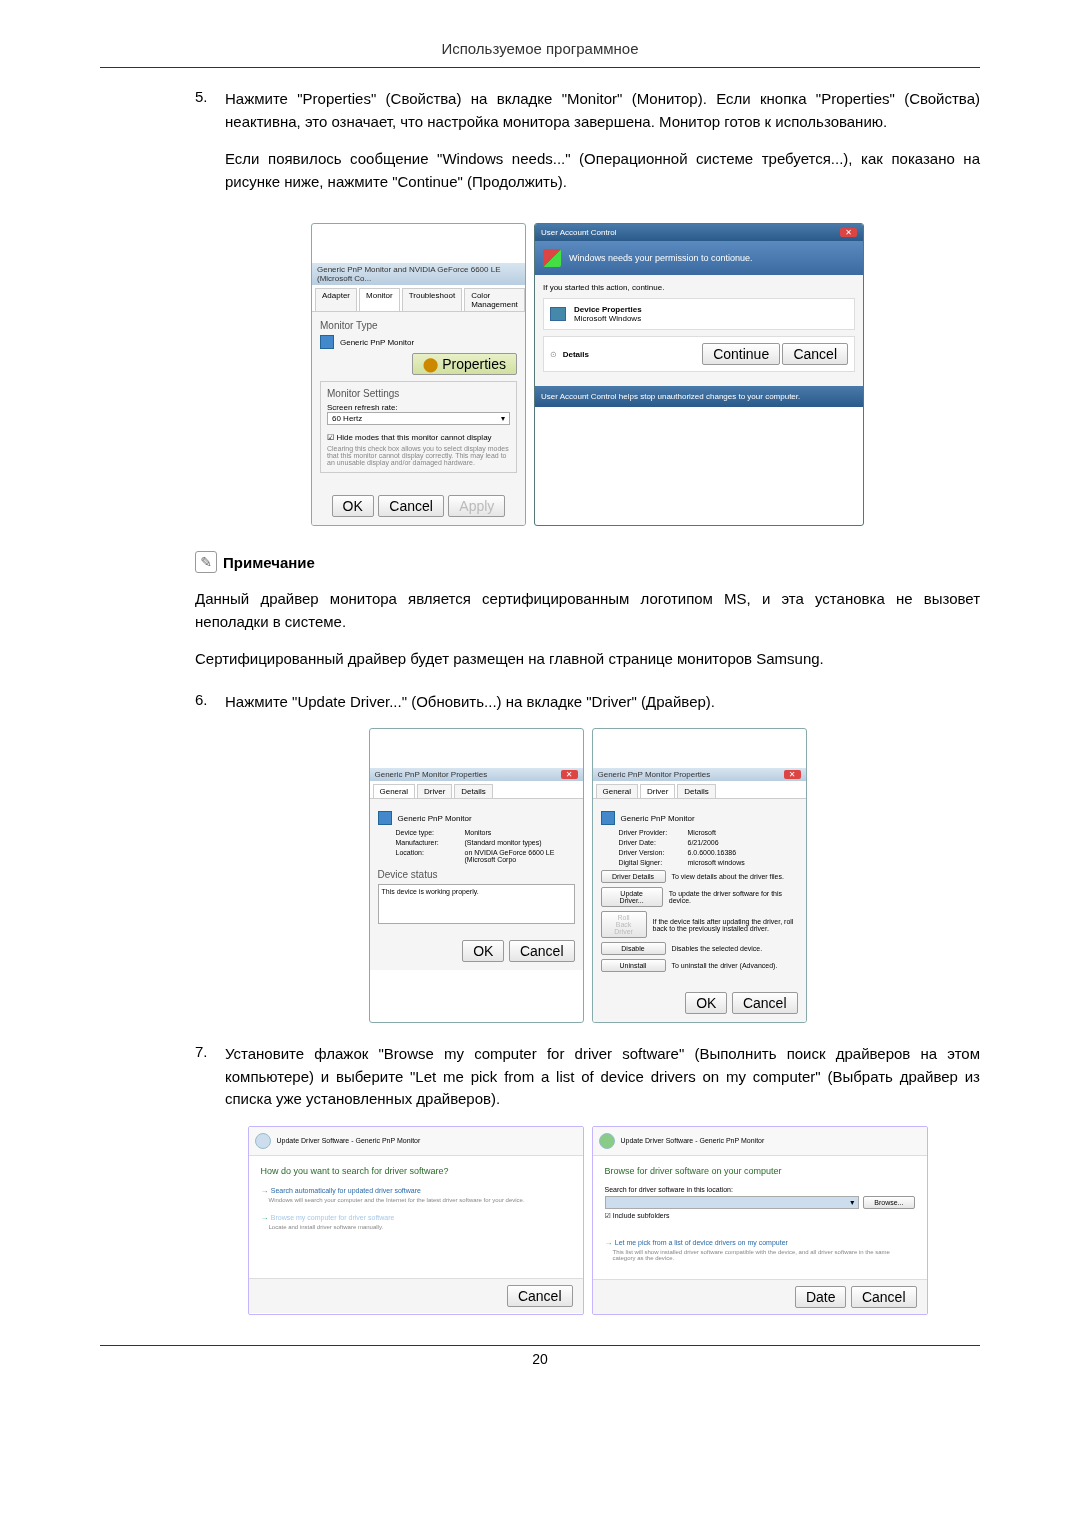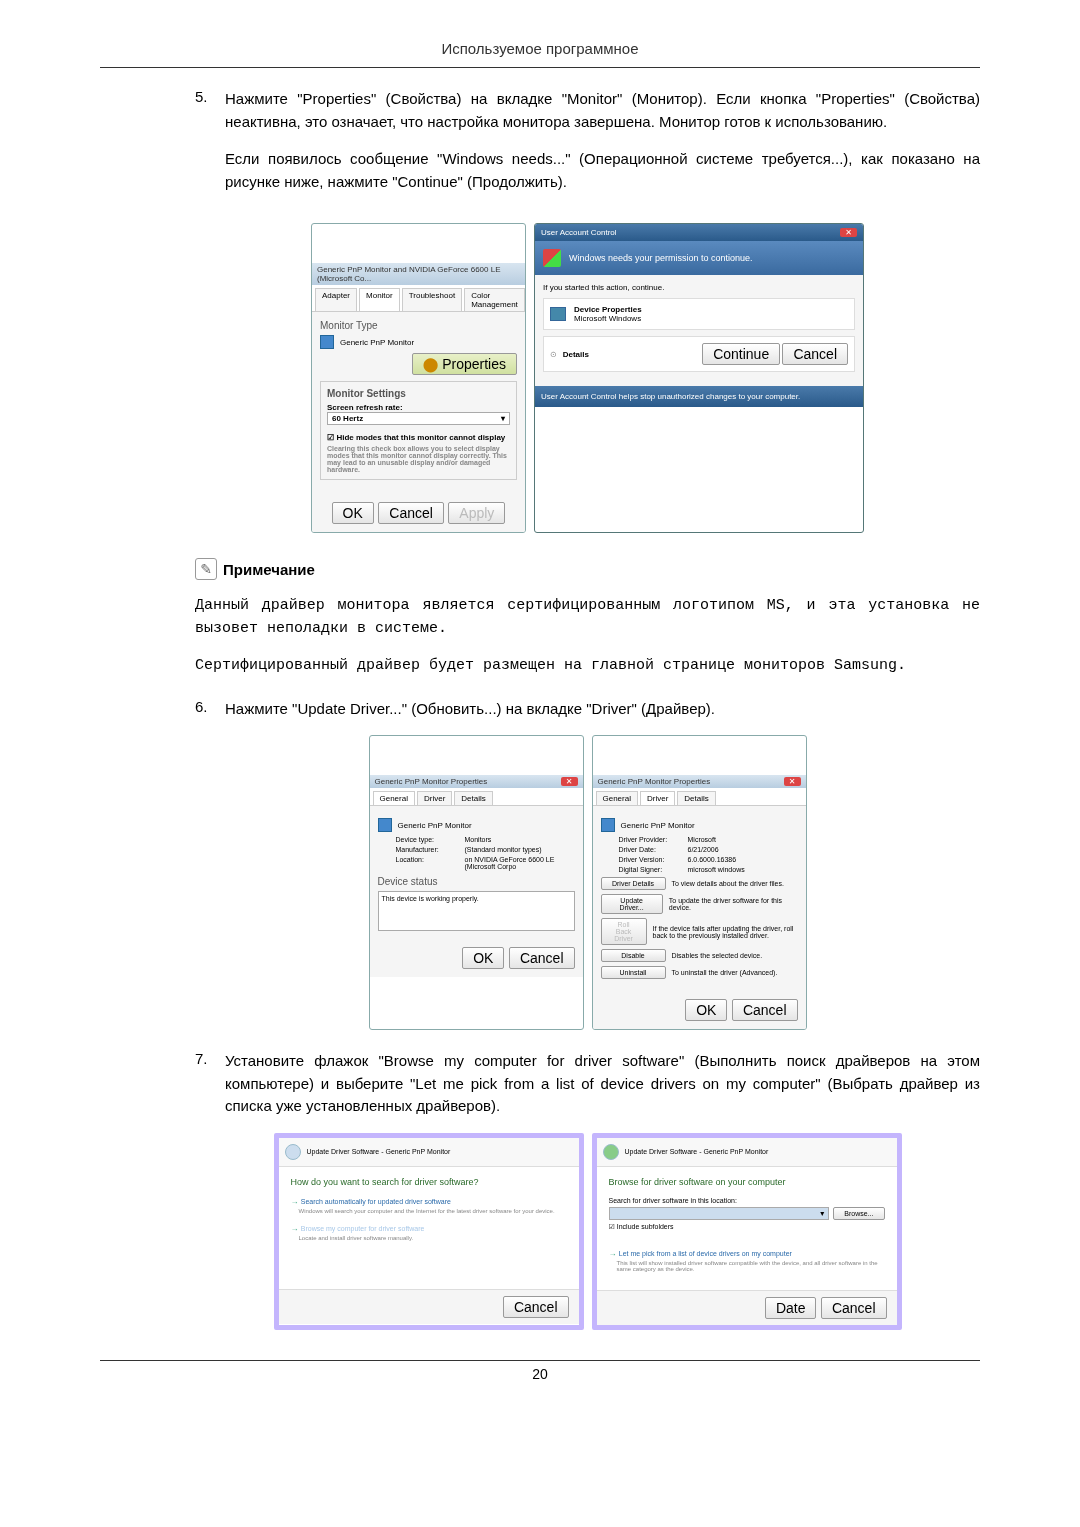--- a/index.html
+++ b/index.html
@@ -118,21 +118,20 @@
     .input-field {
       border: 1px solid #aaa;
       background: #fff;
       padding: 1px 4px;
       font-size: 8px;
     }
     .fieldset-box {
       border: 1px solid #ccc;
       padding: 6px;
       margin: 6px 0;
-      font-weight: bold;
     }
     .fieldset-title {
       font-size: 10px;
       color: #555;
       margin-bottom: 4px;
     }
     .dialog-buttons {
       text-align: center;
       padding: 8px;
       background: #f5f5f5;
@@ -215,21 +214,20 @@
     }
     .note-title {
       font-weight: bold;
       font-size: 15px;
     }
     .note-text {
       font-size: 15px;
       line-height: 1.5;
       text-align: justify;
       margin-bottom: 15px;
-      font-family: Liberation Mono, monospace;
     }
     .monitor-chip {
       width: 14px;
       height: 14px;
       background: #48c;
       border: 1px solid #269;
       display: inline-block;
       vertical-align: middle;
     }
     .driver-props {
@@ -261,22 +259,22 @@
       align-items: center;
       margin: 4px 0;
       font-size: 7px;
     }
     .driver-btn-row .btn {
       width: 65px;
       text-align: center;
       font-size: 7px;
     }
     .wizard-box {
-      width: 310px;
-      border: 5px solid #c4b5fd;
+      width: 336px;
+      border: 1px solid #c4b5fd;
       background: #fff;
       border-radius: 2px;
     }
     .wizard-header {
       display: flex;
       align-items: center;
       gap: 6px;
       padding: 6px;
       background: #f8f8f8;
       border-bottom: 1px solid #ddd;

